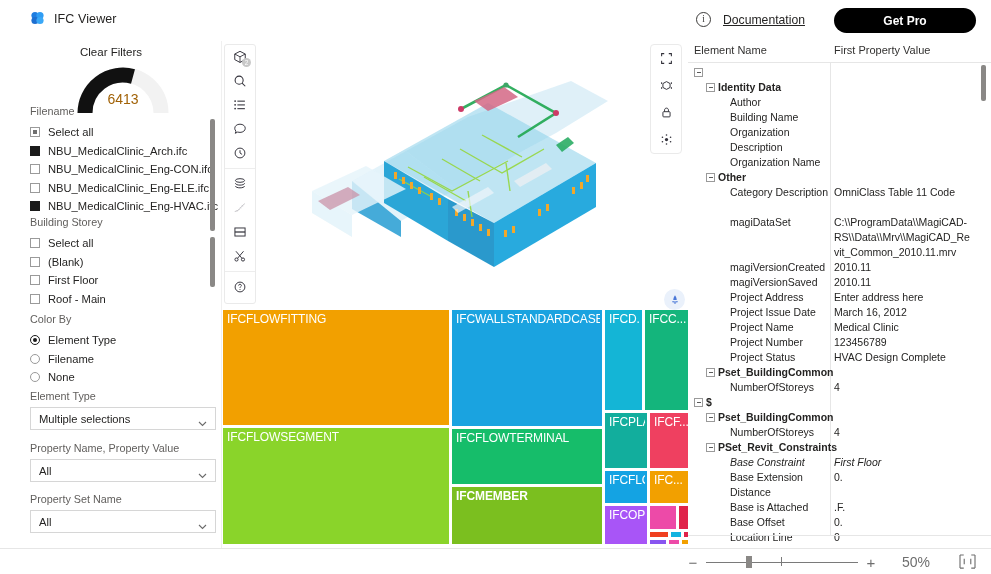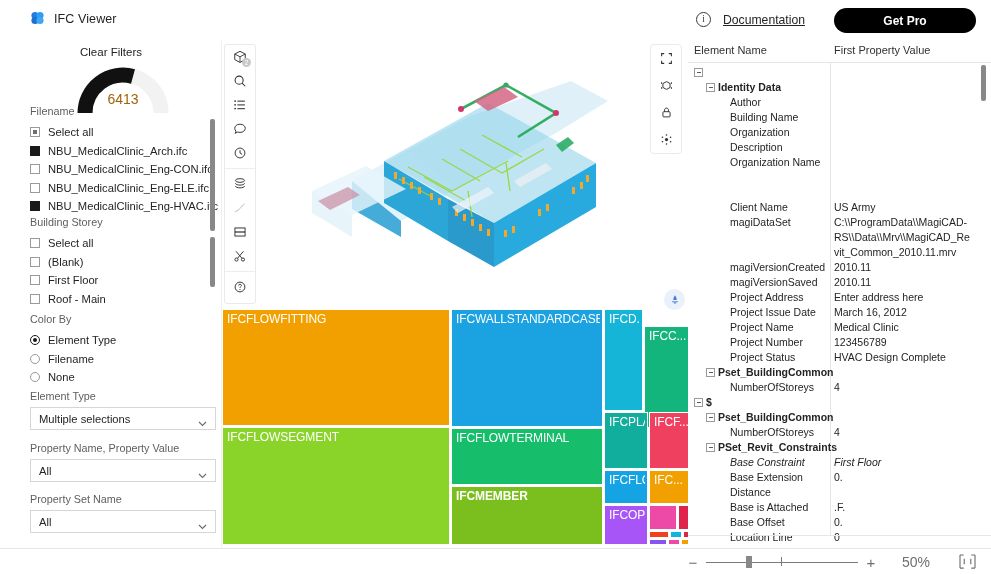--- a/index.html
+++ b/index.html
@@ -468,21 +468,21 @@
       </div>
       <div class="tile" style="left: 229px; top: 119px; width: 152px; height: 57px; background: rgb(22, 189, 106); border: 1px solid rgb(255, 255, 255);">
         <span class="tile-label">IFCFLOWTERMINAL</span>
       </div>
       <div class="tile" style="left: 229px; top: 177px; width: 152px; height: 59px; background: rgb(123, 191, 31); border: 1px solid rgb(255, 255, 255); font-weight: bold;">
         <span class="tile-label">IFCMEMBER</span>
       </div>
       <div class="tile" style="left: 382px; top: 0px; width: 39px; height: 102px; background: rgb(20, 181, 214); border: 1px solid rgb(255, 255, 255);">
         <span class="tile-label">IFCD...</span>
       </div>
-      <div class="tile" style="left: 422px; top: 0px; width: 48px; height: 102px; background: rgb(20, 181, 124); border: 1px solid rgb(255, 255, 255); margin-top: 17px;">
+      <div class="tile" style="left: 422px; top: 0px; width: 48px; height: 102px; background: rgb(20, 181, 124); border: 1px solid rgb(255, 255, 255);">
         <span class="tile-label">IFCC...</span>
       </div>
       <div class="tile" style="left: 382px; top: 103px; width: 44px; height: 57px; background: rgb(18, 174, 157); border: 1px solid rgb(255, 255, 255);">
         <span class="tile-label">IFCPLATE</span>
       </div>
       <div class="tile" style="left: 427px; top: 103px; width: 43px; height: 57px; background: rgb(239, 64, 96); border: 1px solid rgb(255, 255, 255);">
         <span class="tile-label">IFCF...</span>
       </div>
       <div class="tile" style="left: 382px; top: 161px; width: 44px; height: 34px; background: rgb(20, 163, 227); border: 1px solid rgb(255, 255, 255);">
         <span class="tile-label">IFCFLO...</span>
@@ -526,23 +526,27 @@
         </div>
         <div class="prow" style="top: 63px;">
           <span class="pname" style="left: 42px;">Organization</span>
         </div>
         <div class="prow" style="top: 78px;">
           <span class="pname" style="left: 42px;">Description</span>
         </div>
         <div class="prow" style="top: 93px;">
           <span class="pname" style="left: 42px;">Organization Name</span>
         </div>
-        <div class="prow" style="top: 138px;">
-          <span class="pname" style="left: 42px;">Client Name</span>
-          <span class="pval">US Army</span>
+        <div class="prow" style="top: 108px;">
+          <span class="exp" style="left: 18px; top: 2px;"></span>
+          <span class="pname bold" style="left: 30px;">Other</span>
+        </div>
+        <div class="prow" style="top: 123px;">
+          <span class="pname" style="left: 42px;">Category Description</span>
+          <span class="pval">OmniClass Table 11 Code</span>
         </div>
         <div class="prow" style="top: 153px;">
           <span class="pname" style="left: 42px;">magiDataSet</span>
           <span class="pval">C:\\ProgramData\\MagiCAD-</span>
         </div>
         <div class="prow" style="top: 168px;">
           <span class="pname" style="left: 42px;"></span>
           <span class="pval">RS\\Data\\Mrv\\MagiCAD_Re</span>
         </div>
         <div class="prow" style="top: 183px;">

